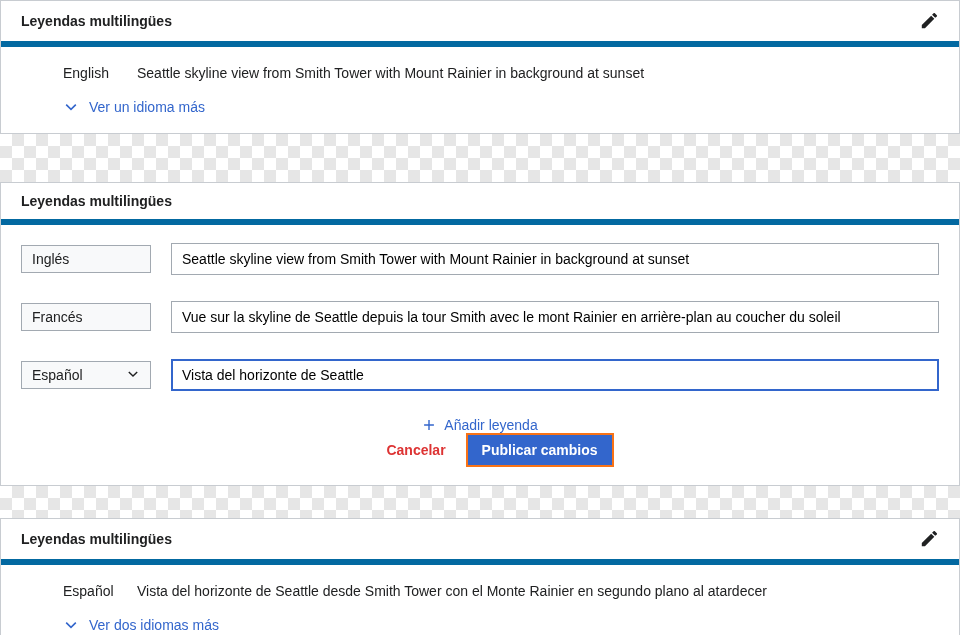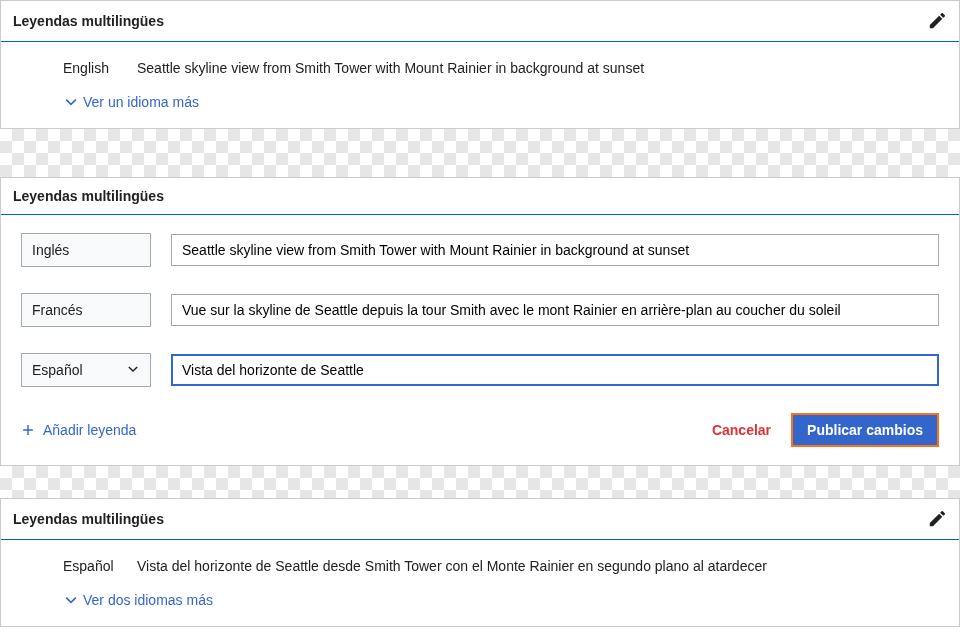--- a/index.html
+++ b/index.html
@@ -25,44 +25,44 @@
   .panel {
     border:1px solid #c8ccd1;
     background:#fff;
     position:relative;
     box-shadow:0 0 0 rgba(0,0,0,0);
   }
   .panel-header {
     display:flex;
     align-items:center;
     justify-content:space-between;
-    padding:10px 12px;
-    border-bottom:1px solid #0369a1;
+    padding:10px 20px;
+    border-bottom:6px solid #0369a1;
     font-weight:700;
   }
   .panel-body { padding:18px 18px;margin-left:44px; }
   .edit-icon-btn {
     background:none;border:none;padding:0;cursor:pointer;
     width:20px;height:20px;display:flex;align-items:center;justify-content:center;
   }
   .edit-icon-btn svg { width:18px; height:18px; }
   .caption-row { display:flex; align-items:center; gap:20px; margin-bottom:18px; }
   .caption-lang { min-width:54px; }
   .caption-text { flex:1; }
-  .link-row { display:flex; align-items:center; gap:4px; color:#3366cc; cursor:pointer; font-size:14px; }
+  .link-row { display:flex; align-items:center; gap:10px; color:#3366cc; cursor:pointer; font-size:14px; }
   .link-row svg { width:16px; height:16px; stroke:#3366cc; }
   .spacer { height:48px; }
   .spacer-sm { height:32px; }
 
   
   .edit-body { padding:18px 20px 18px; }
   .form-row { display:flex; align-items:center; gap:20px; margin-bottom:26px; }
   .form-row:last-of-type { margin-bottom:18px; }
   .lang-pill {
-    width:130px; height:34px;
+    width:130px; height:28px;
     border:1px solid #a2a9b1;
     background:#f8f9fa;
     display:flex; align-items:center; justify-content:space-between;
     padding:0 10px;
     font-size:14px;
   }
   .lang-pill.no-arrow { justify-content:flex-start; }
   .text-input {
     flex:1; height:32px;
     border:1px solid #a2a9b1;
@@ -72,20 +72,21 @@
     outline:none;
     background:#fff;
   }
   .text-input.focused {
     border:2px solid #3366cc;
     padding:0 9px;
   }
   .action-bar {
     display:flex; align-items:center; justify-content:space-between;
     margin-top:4px;
+    flex-direction:column;
   }
   .add-caption { display:flex; align-items:center; gap:8px; color:#3366cc; cursor:pointer; }
   .add-caption svg{ width:14px; height:14px; stroke:#3366cc; }
   .right-actions { display:flex; align-items:center; gap:20px;margin-left:40px; }
   .cancel-link { color:#d33; font-weight:700; cursor:pointer; }
   .publish-btn {
     background:#3366cc; color:#fff; border:2px solid #f97316;
     padding:7px 14px; font-weight:700; font-size:14px; cursor:pointer;
   }
   .pill-chevron svg{ width:14px; height:14px; stroke:#202122; }

